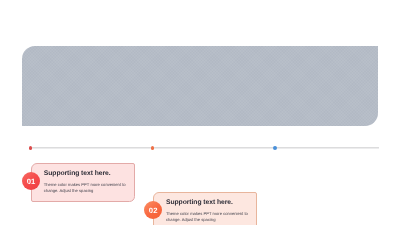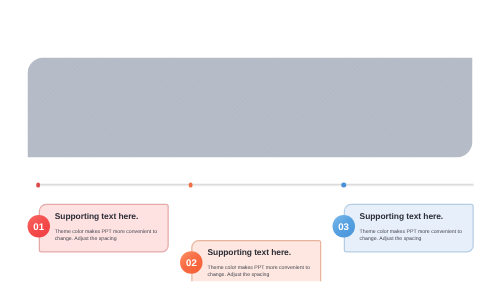--- a/index.html
+++ b/index.html
@@ -104,21 +104,14 @@
   </div>
 
   <div class="card" style="left: 153.4px; background: rgb(253, 231, 224); border-color: rgb(232, 181, 156); margin-top: 29px;">
     <div class="badge" style="background: linear-gradient(140deg, rgb(251, 145, 102) 0%, rgb(249, 106, 66) 50%, rgb(245, 95, 51) 100%);">
         <span class="badge-label">02</span>
       </div>
     <div class="card-title">Supporting text here.</div>
     <div class="card-body">Theme color makes PPT more convenient to change. Adjust the spacing</div>
   </div>
 
-  <div class="card" style="left: 275.1px; background: rgb(231, 240, 250); border-color: rgb(181, 205, 228);">
-    <div class="badge" style="background: linear-gradient(140deg, rgb(124, 186, 234) 0%, rgb(85, 160, 224) 50%, rgb(74, 149, 218) 100%);">
-        <span class="badge-label">03</span>
-      </div>
-    <div class="card-title">Supporting text here.</div>
-    <div class="card-body">Theme color makes PPT more convenient to change. Adjust the spacing</div>
-  </div>
 
 </div>
 
 </body></html>

